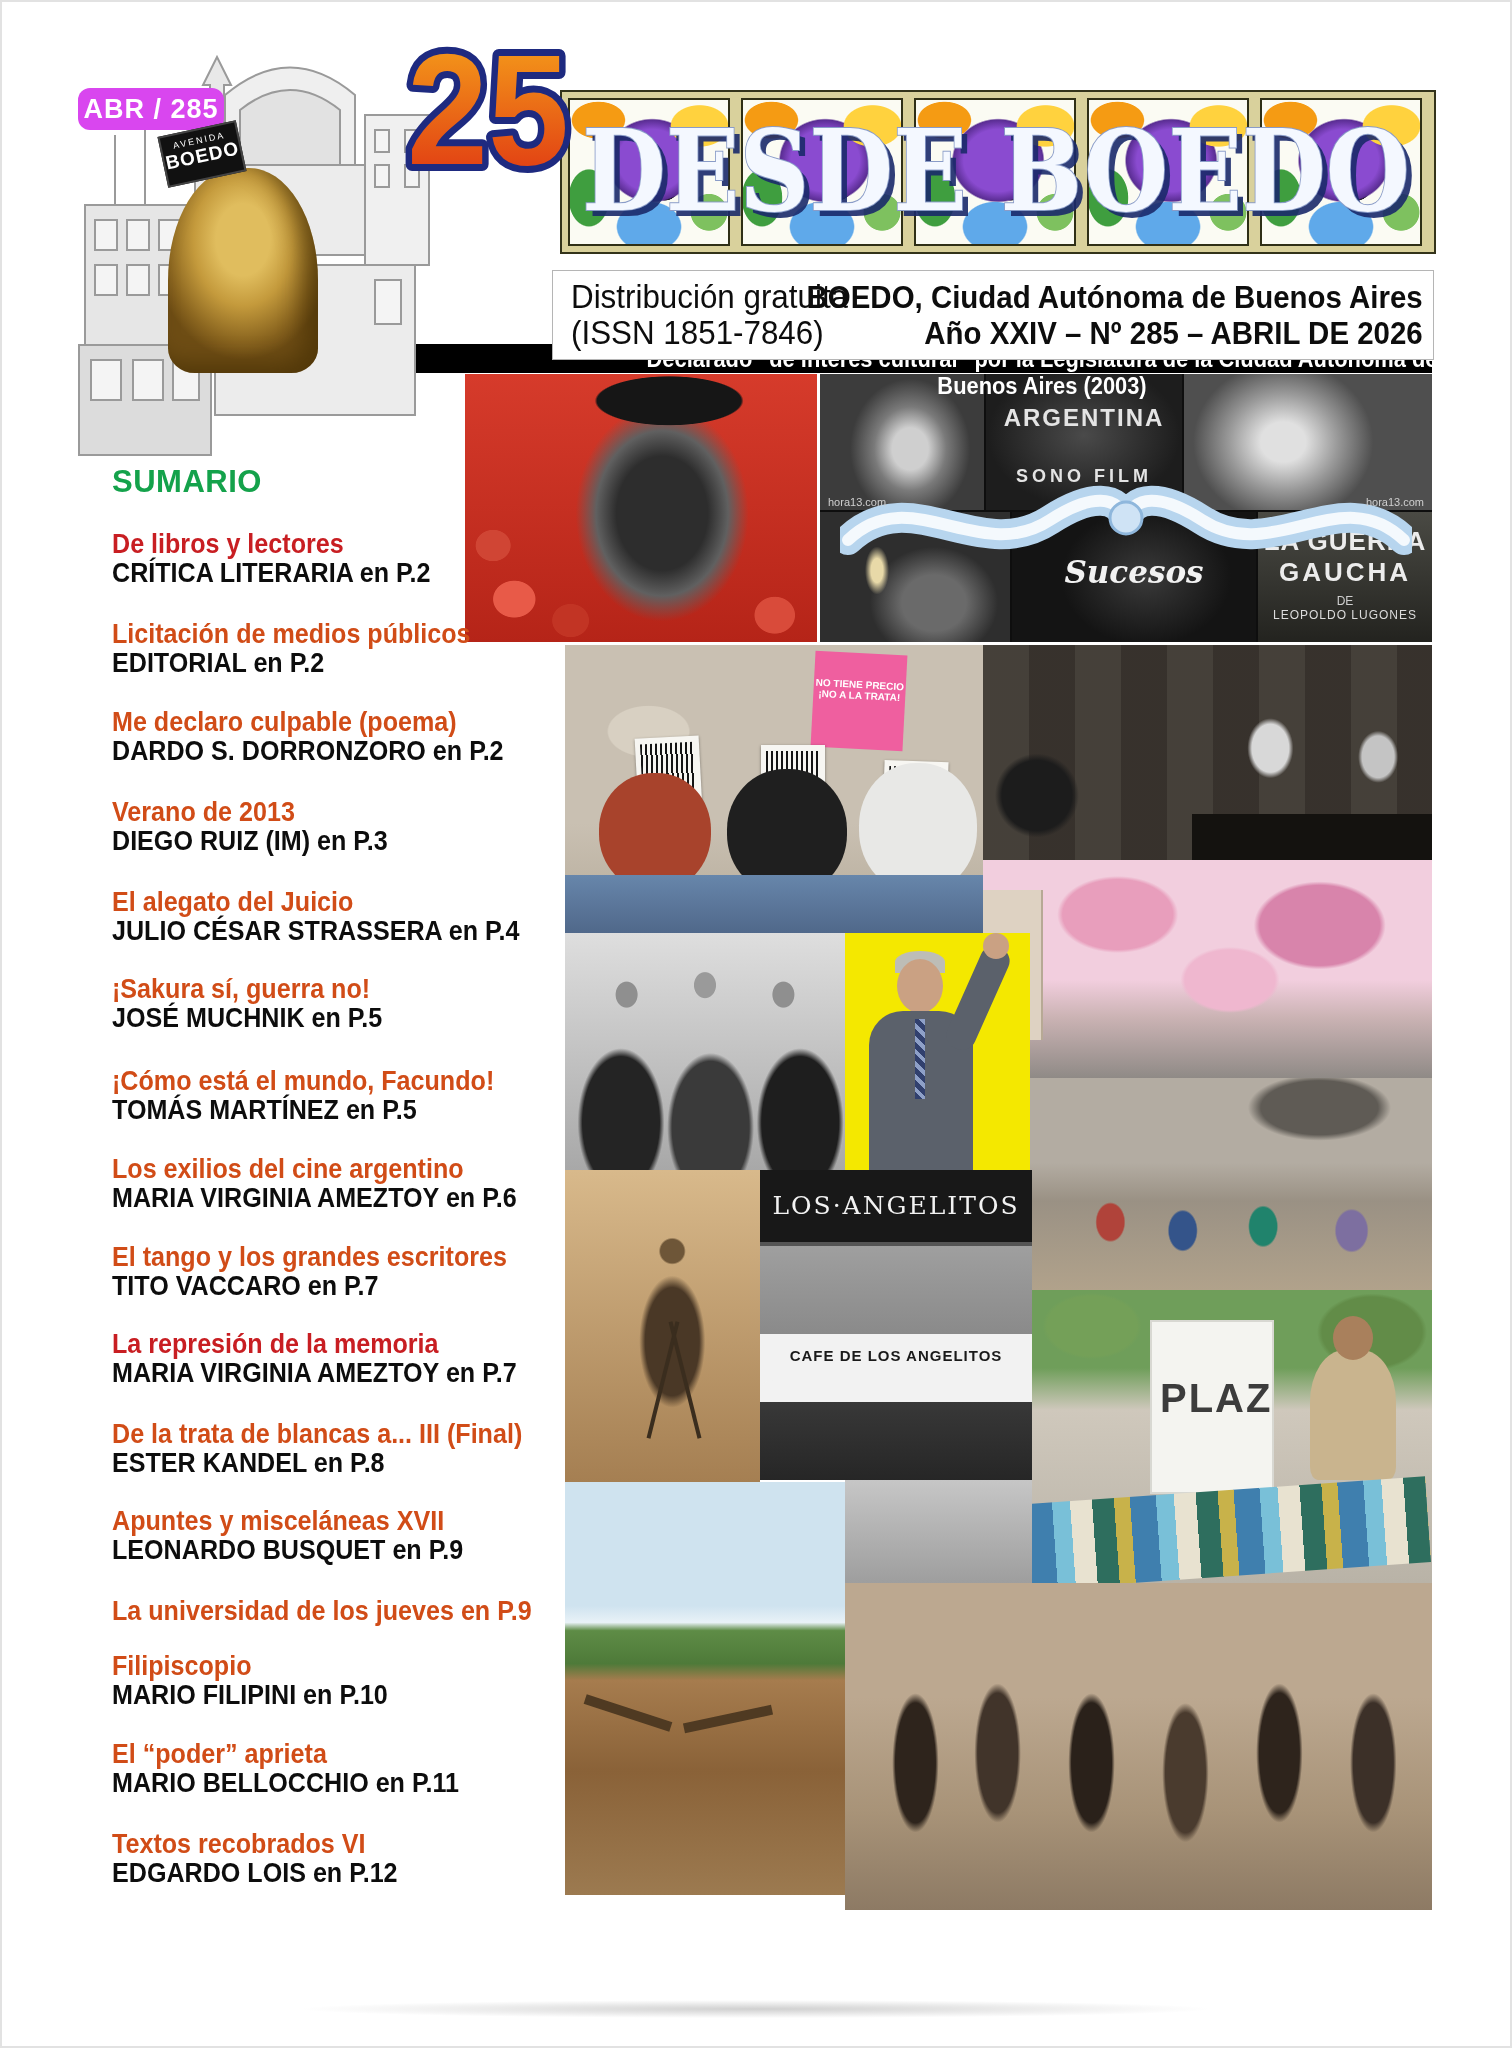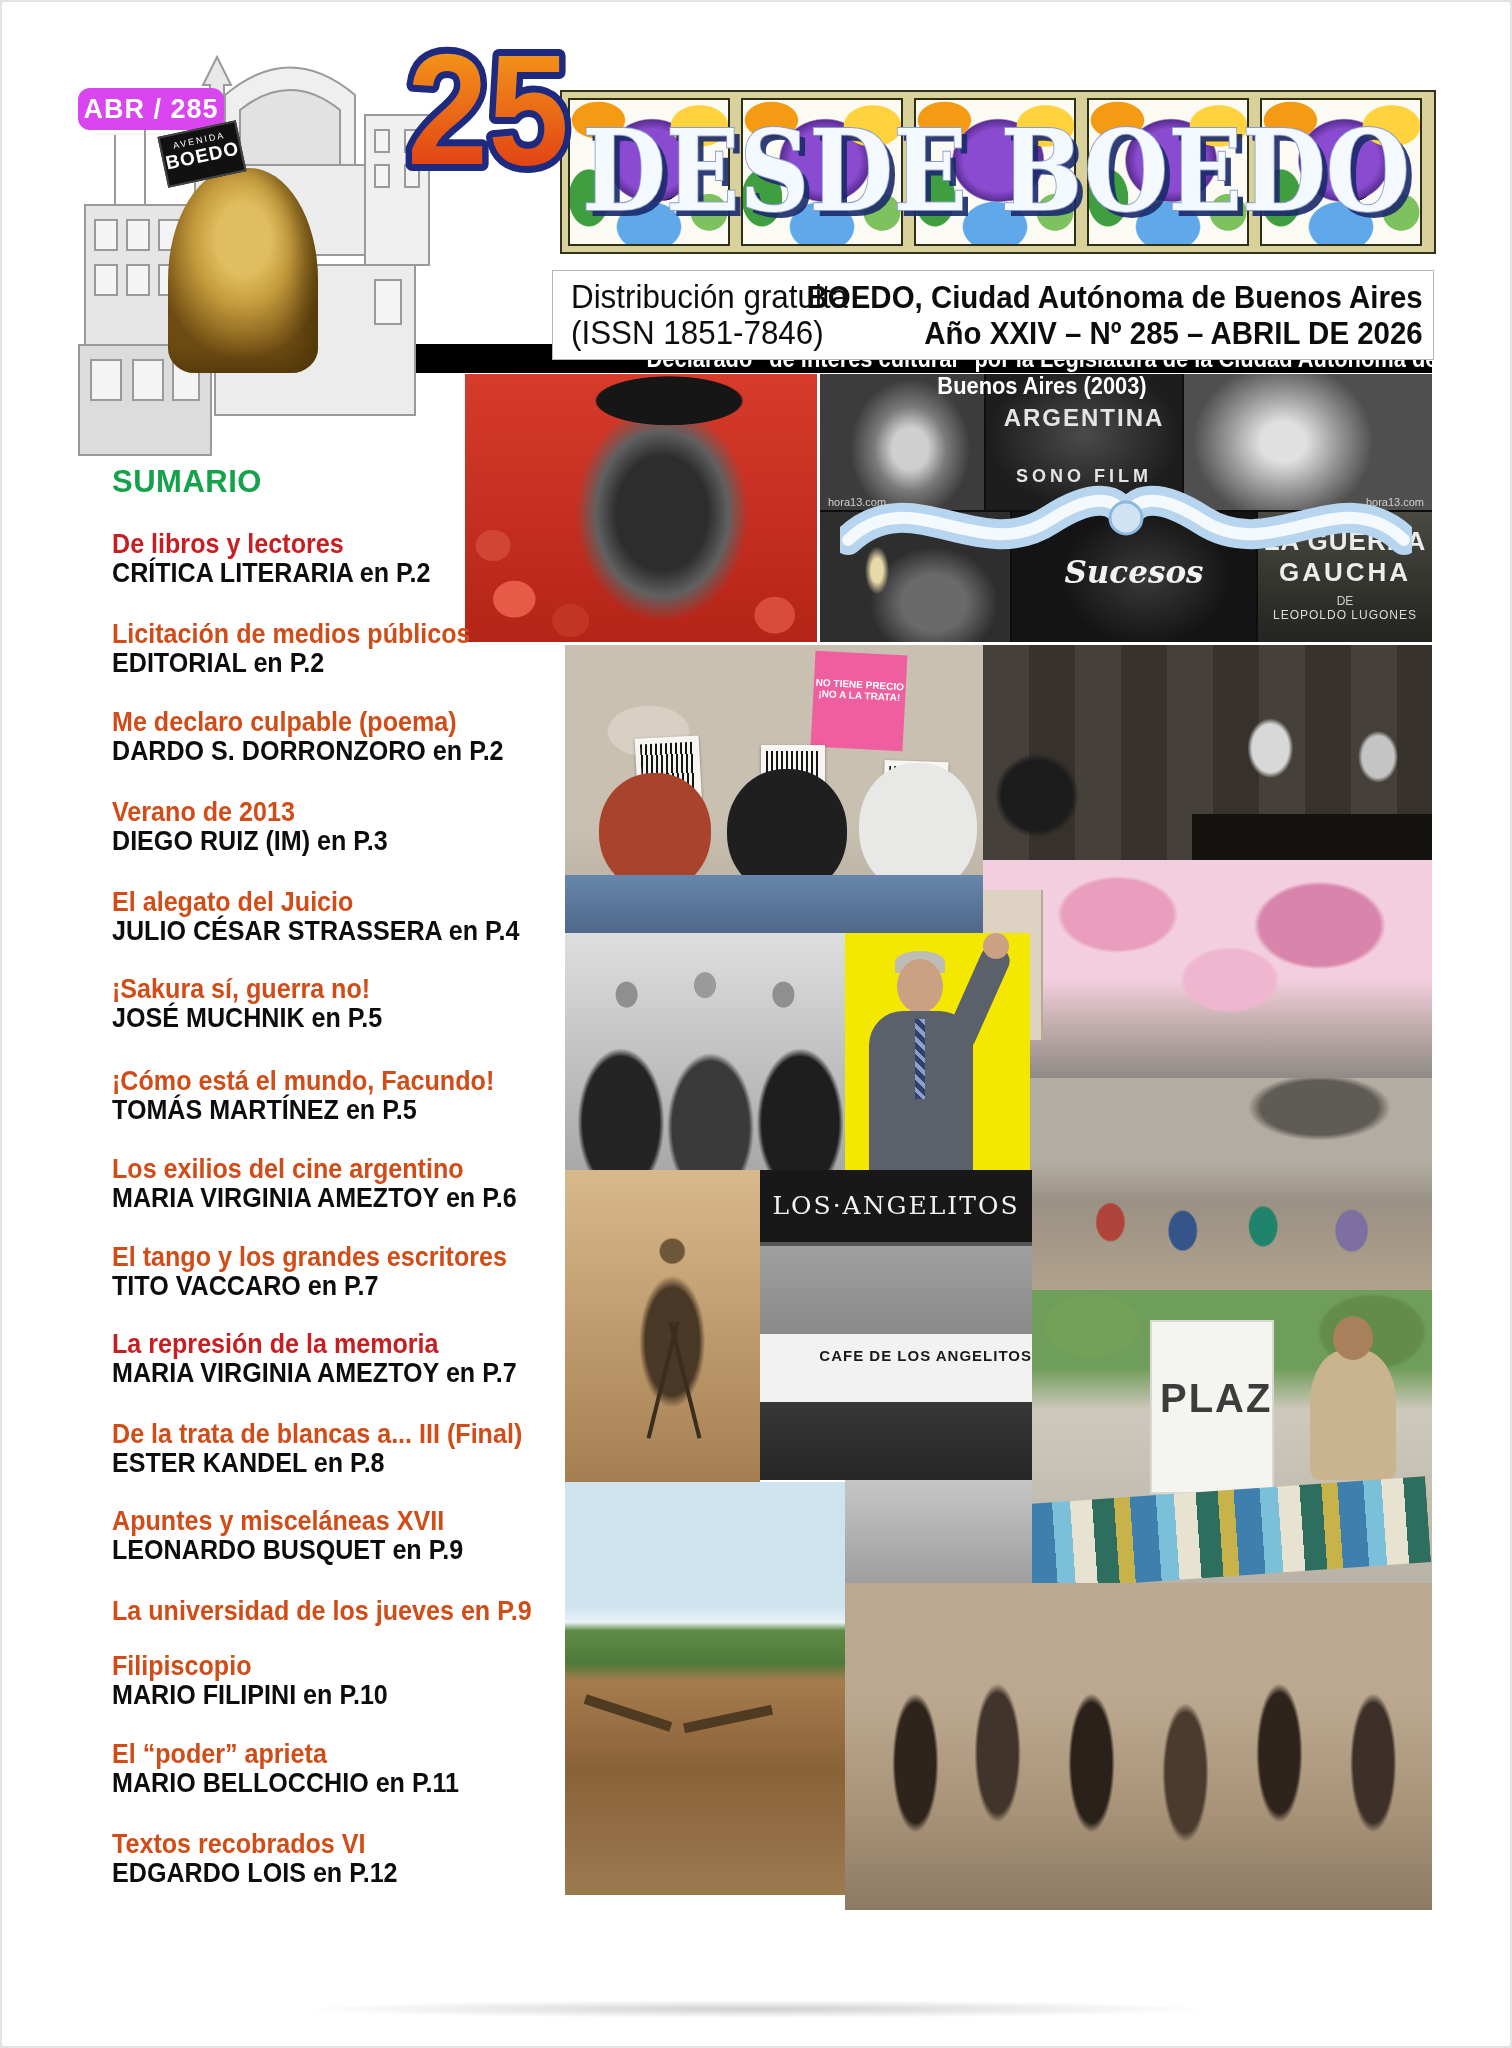--- a/index.html
+++ b/index.html
@@ -145,21 +145,21 @@
   .cameraman{left:565px;top:1170px;width:195px;height:312px;background:
       radial-gradient(60px 120px at 55% 55%,#4a3826 0 45%,transparent 55%),
       radial-gradient(26px 26px at 55% 26%,#6e5638 0 45%,transparent 52%),
       linear-gradient(#d8b98b,#a57f52);}
   .tripod{position:absolute;width:4px;height:120px;background:#3a2d1e;}
 
   .angelitos{left:760px;top:1170px;width:272px;height:310px;}
   .ang-sign{height:72px;background:#181818;color:#f2f2f2;text-align:center;font-family:"DejaVu Serif",serif;
       font-size:25px;letter-spacing:2px;line-height:72px;border-bottom:4px solid #555;}
   .ang-wall{height:88px;background:linear-gradient(#9f9f9f,#8a8a8a);}
-  .ang-awning{height:58px;background:#f2f2f2;color:#1a1a1a;text-align:right;font-weight:bold;font-size:15px;
+  .ang-awning{height:58px;background:#f2f2f2;color:#1a1a1a;text-align:center;font-weight:bold;font-size:15px;
       line-height:44px;letter-spacing:1px;
       border-bottom:10px solid transparent;
       background-image:radial-gradient(8px 8px at 10px 54px,#f2f2f2 0 7px,transparent 8px);}
   .ang-base{height:92px;background:linear-gradient(#383838,#232323);}
 
   .streetfill{left:845px;top:1480px;width:187px;height:103px;background:linear-gradient(#c6c6c6,#9e9e9e);}
 
   .flood{left:565px;top:1482px;width:280px;height:413px;background:
       linear-gradient(#cfe3ef 0 30%,#e9f2f7 34%,#5e8c46 36%,#4e7a39 44%,#a67c4e 48%,#8a6238 70%,#9c7a50);}
   .bridge{position:absolute;width:90px;height:10px;background:#4f3a22;}

